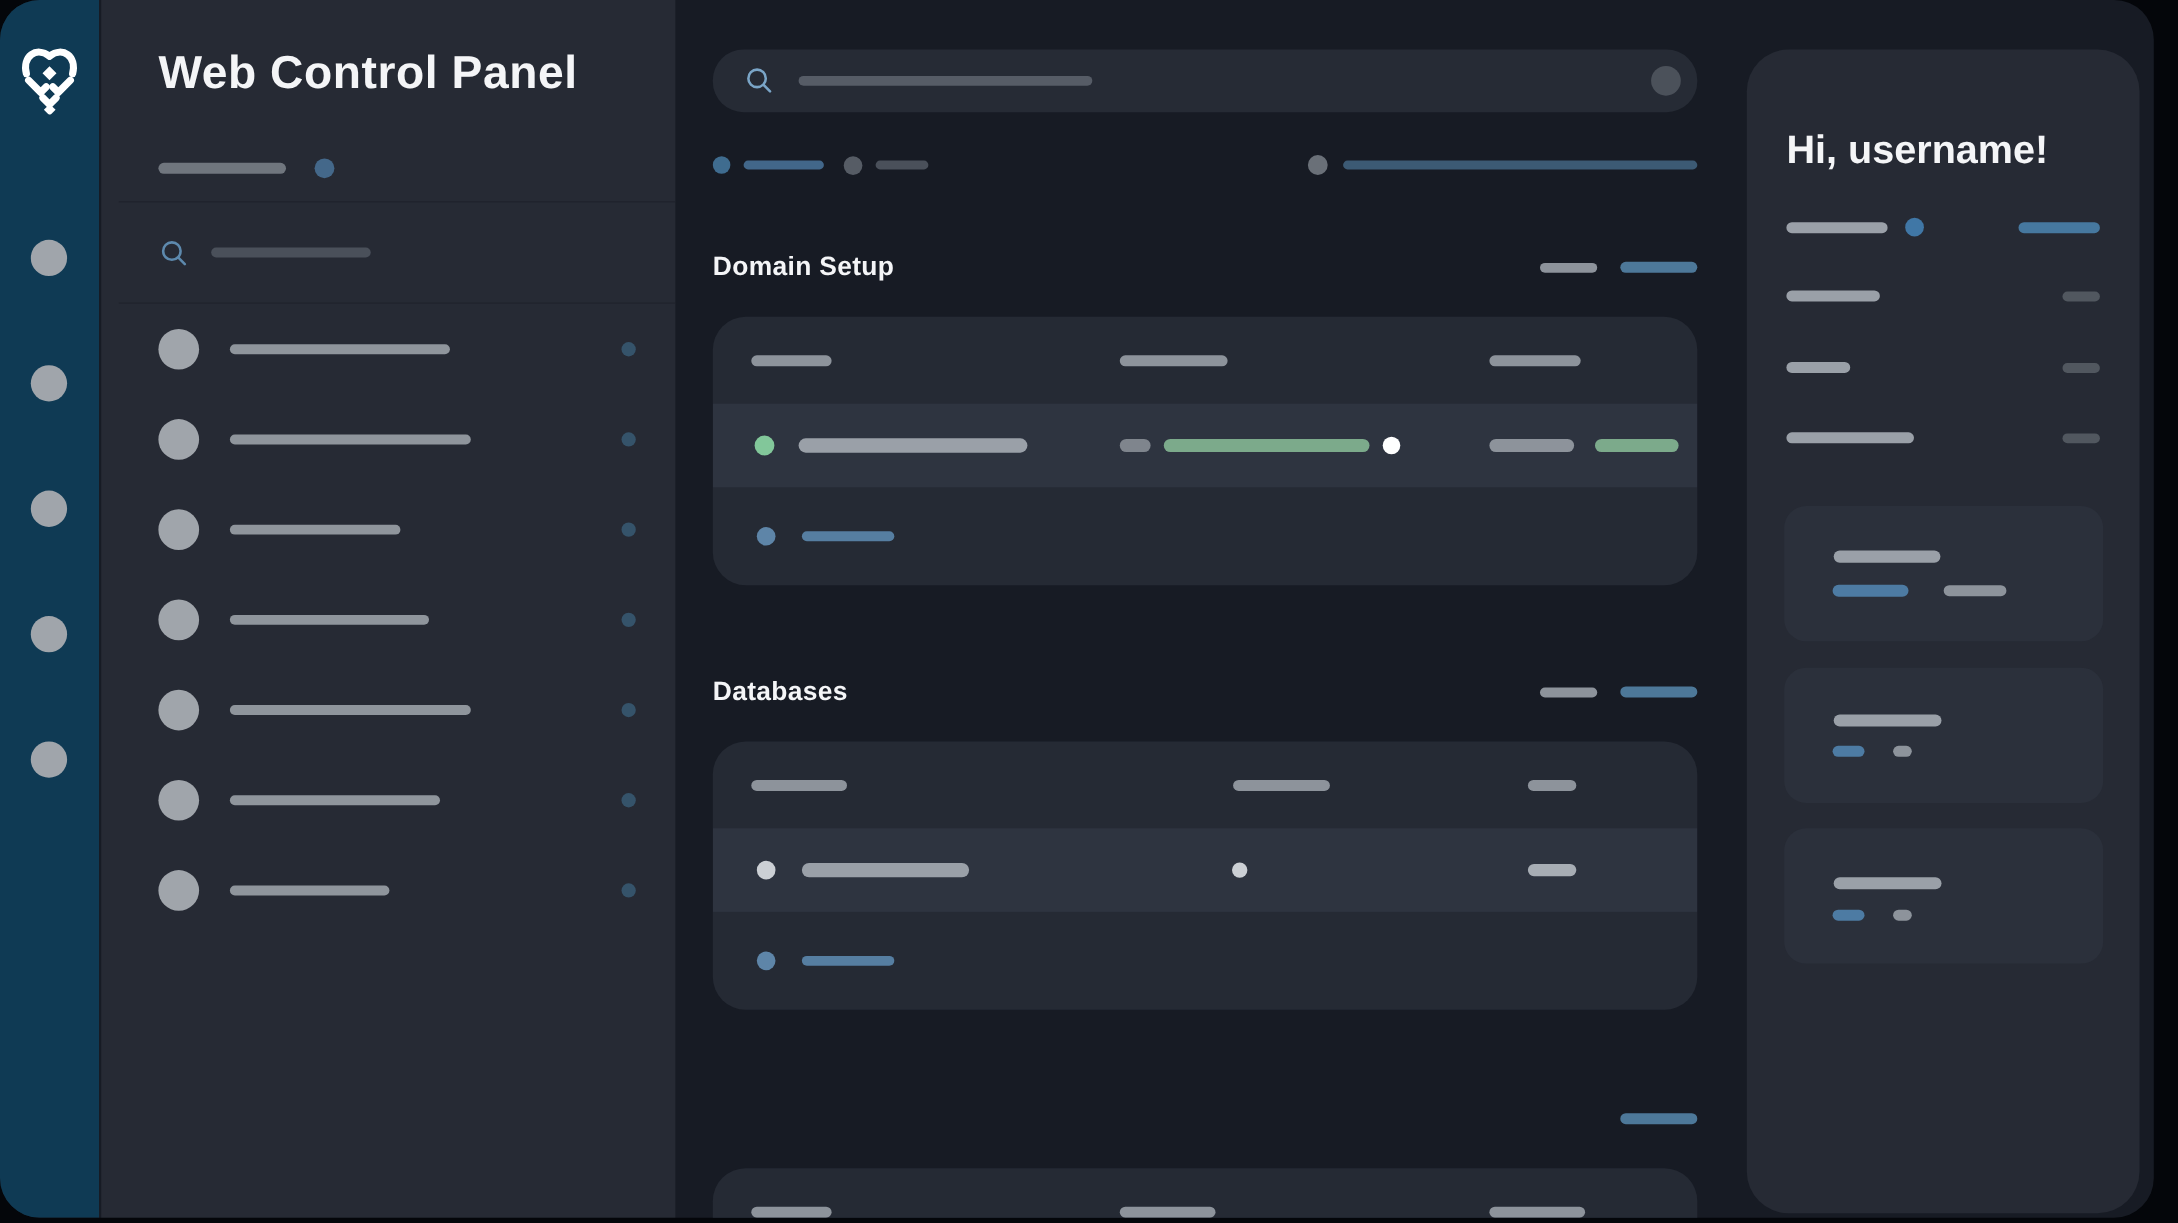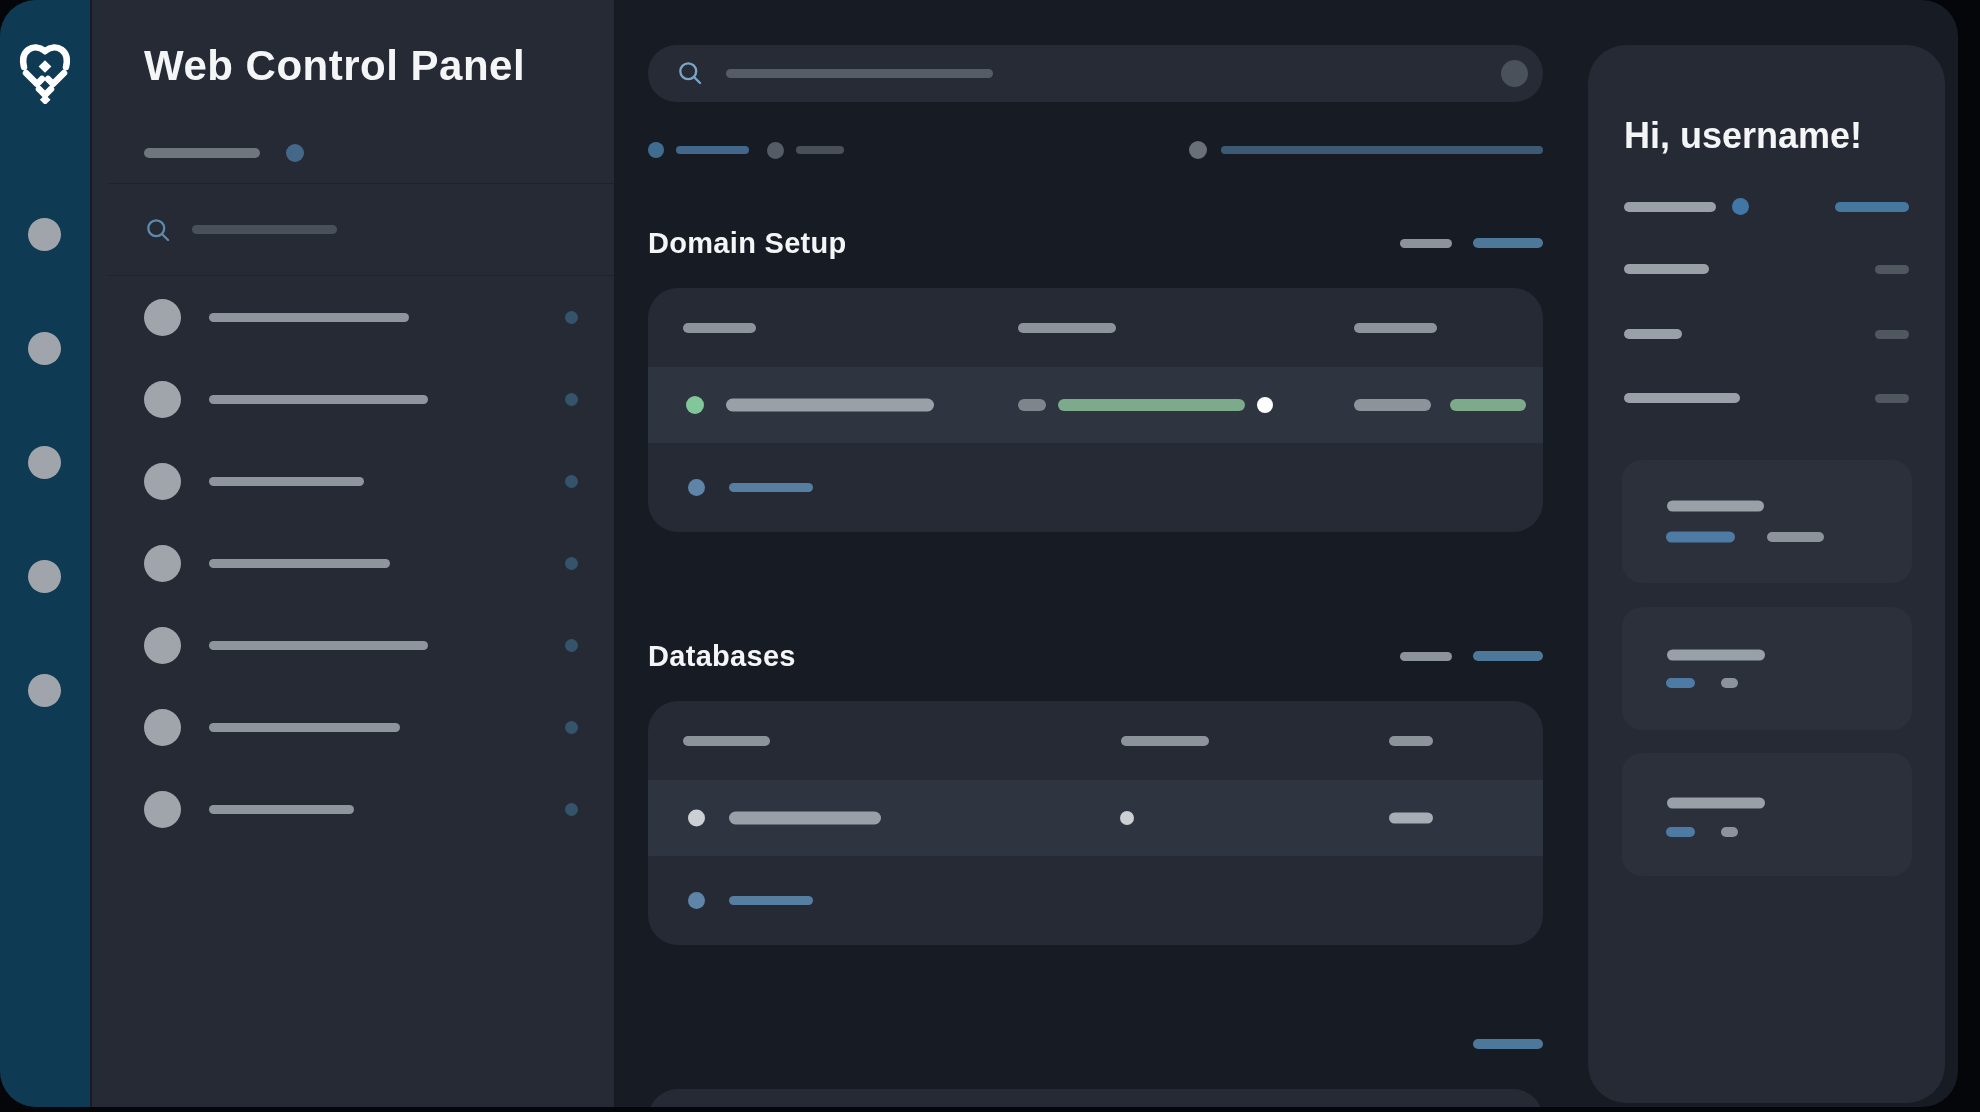--- a/index.html
+++ b/index.html
@@ -30,21 +30,21 @@
   .content{position:absolute;left:648px;top:0;width:895px;}
   .topbar{position:relative;margin-top:45px;height:57px;background:#262b35;border-radius:28px;}
   .topbar .mag{position:absolute;left:28px;top:14px;}
   .topbar .ph{position:absolute;left:78px;top:24px;}
   .topbar .circ{position:absolute;right:15px;top:15px;width:27px;height:27px;border-radius:50%;background:#4b515a;}
 
   .crumbs{margin-top:39px;height:18px;display:flex;align-items:center;}
   .crumb{display:flex;align-items:center;gap:12px;}
 
   .sec-head{display:flex;align-items:center;height:44px;}
-  .sec-title{font-size:29px;font-weight:bold;color:#f4f5f7;letter-spacing:.3px;}
+  .sec-title{font-size:24px;font-weight:bold;color:#f4f5f7;letter-spacing:.3px;}
   .sec-actions{margin-left:auto;display:flex;align-items:center;gap:21px;}
 
   .card{position:relative;margin-top:23px;background:#252a34;border-radius:30px;overflow:hidden;}
   .card-head{position:relative;height:79px;}
   .card-row{position:relative;height:76px;background:#2e3440;}
   .card-foot{height:89px;display:flex;align-items:center;padding-left:40px;gap:24px;}
   .abs{position:absolute;top:50%;transform:translateY(-50%);}
 
   
   .panel{position:absolute;left:1588px;top:25px;width:357px;height:1058px;background:#262a34;border-radius:38px;margin-top:20px;}
@@ -205,21 +205,21 @@
         <div class="abs dot d16 c-white" style="left:609px"></div>
         <div class="abs sk h12 mid" style="left: 706px; width: 77px;"></div>
         <div class="abs sk h12 green" style="left: 802px; width: 76px;"></div>
       </div>
       <div class="card-foot">
         <div class="dot d17 c-bluedot"></div>
         <div class="sk bluelink" style="width: 84px;"></div>
       </div>
     </div>
 
-    <div class="sec-head" style="margin-top:102px">
+    <div class="sec-head" style="margin-top:75px">
       <div class="sec-title">Databases</div>
       <div class="sec-actions">
         <div class="sk mid" style="width:52px"></div>
         <div class="sk h10 steel" style="width:70px"></div>
       </div>
     </div>
     <div class="card">
       <div class="card-head">
         <div class="abs sk h10 mid" style="left: 35px; width: 87px;"></div>
         <div class="abs sk h10 mid" style="left: 473px; width: 88px;"></div>

